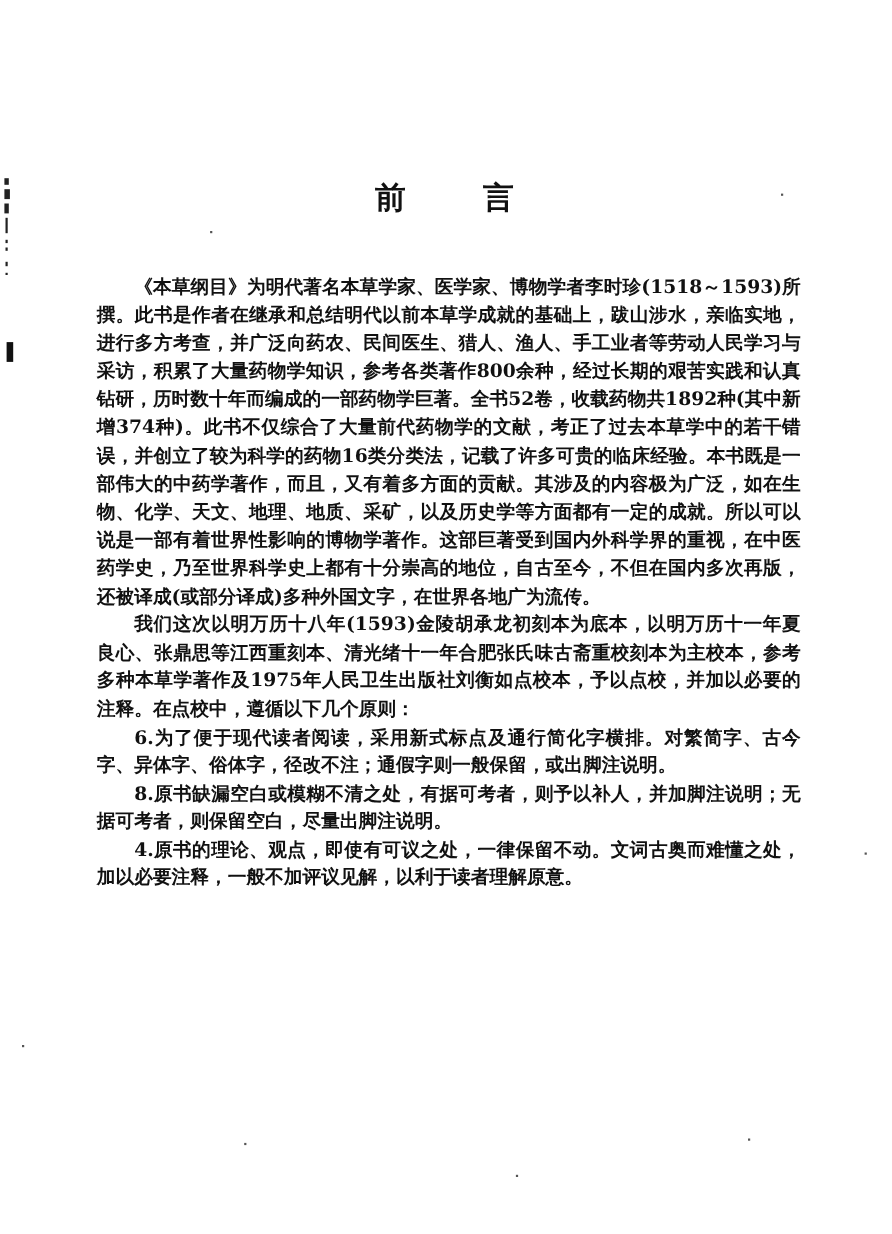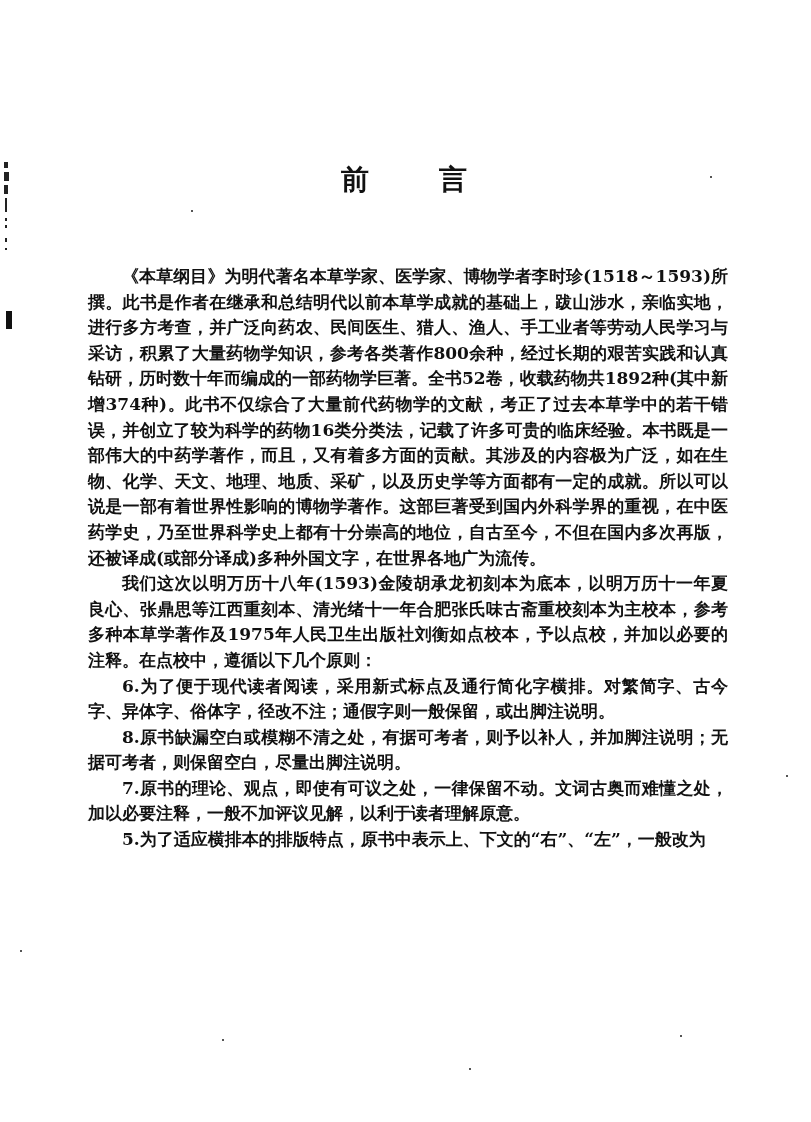--- a/index.html
+++ b/index.html
@@ -31,21 +31,21 @@
     font-size: 28px;
     font-weight: bold;
     line-height: 36px;
     letter-spacing: 0;
   }
   .title .ch1 { position: absolute; left: 341px; }
   .title .ch2 { position: absolute; left: 439px; }
   .body-text {
     position: absolute;
     left: 88px;
-    top: 264px;
+    top: 249px;
     width: 640px;
     font-size: 17px;
     font-weight: bold;
     line-height: 25.6px;
     text-align: justify;
     text-justify: inter-character;
   }
   .para {
     margin: 0;
     text-indent: 2em;
@@ -106,22 +106,21 @@
   <div class="title">
     <span class="ch1">前</span>
     <span class="ch2">言</span>
   </div>
 
   <div class="body-text">
     <p class="para">《本草纲目》为明代著名本草学家、医学家、博物学者李时珍(1518～1593)所撰。此书是作者在继承和总结明代以前本草学成就的基础上，跋山涉水，亲临实地，进行多方考查，并广泛向药农、民间医生、猎人、渔人、手工业者等劳动人民学习与采访，积累了大量药物学知识，参考各类著作800余种，经过长期的艰苦实践和认真钻研，历时数十年而编成的一部药物学巨著。全书52卷，收载药物共1892种(其中新增374种)。此书不仅综合了大量前代药物学的文献，考正了过去本草学中的若干错误，并创立了较为科学的药物16类分类法，记载了许多可贵的临床经验。本书既是一部伟大的中药学著作，而且，又有着多方面的贡献。其涉及的内容极为广泛，如在生物、化学、天文、地理、地质、采矿，以及历史学等方面都有一定的成就。所以可以说是一部有着世界性影响的博物学著作。这部巨著受到国内外科学界的重视，在中医药学史，乃至世界科学史上都有十分崇高的地位，自古至今，不但在国内多次再版，还被译成(或部分译成)多种外国文字，在世界各地广为流传。</p>
     <p class="para">我们这次以明万历十八年(1593)金陵胡承龙初刻本为底本，以明万历十一年夏良心、张鼎思等江西重刻本、清光绪十一年合肥张氏味古斋重校刻本为主校本，参考多种本草学著作及1975年人民卫生出版社刘衡如点校本，予以点校，并加以必要的注释。在点校中，遵循以下几个原则：</p>
     <p class="para">6.为了便于现代读者阅读，采用新式标点及通行简化字横排。对繁简字、古今字、异体字、俗体字，径改不注；通假字则一般保留，或出脚注说明。</p>
     <p class="para">8.原书缺漏空白或模糊不清之处，有据可考者，则予以补人，并加脚注说明；无据可考者，则保留空白，尽量出脚注说明。</p>
-    <p class="para">7.原书的理论、观点，即使有可议之处，一律保留不动。文词古奥而难懂之处，加以必要注释，一般不加评议见解，以利于读者理解原意。</p>
-    <p class="para">5.为了适应横排本的排版特点，原书中表示上、下文的“右”、“左”，一般改为</p>
+    <p class="para">4.原书的理论、观点，即使有可议之处，一律保留不动。文词古奥而难懂之处，加以必要注释，一般不加评议见解，以利于读者理解原意。</p>
   </div>
 
   <span class="speck" style="left:191px; top:210px;"></span>
   <span class="speck" style="left:710px; top:176px;"></span>
   <span class="speck" style="left:222px; top:1039px;"></span>
   <span class="speck" style="left:469px; top:1068px;"></span>
   <span class="speck" style="left:680px; top:1035px;"></span>
   <span class="speck" style="left:20px; top:950px;"></span>
   <span class="speck" style="left:786px; top:775px;"></span>
 </div>

